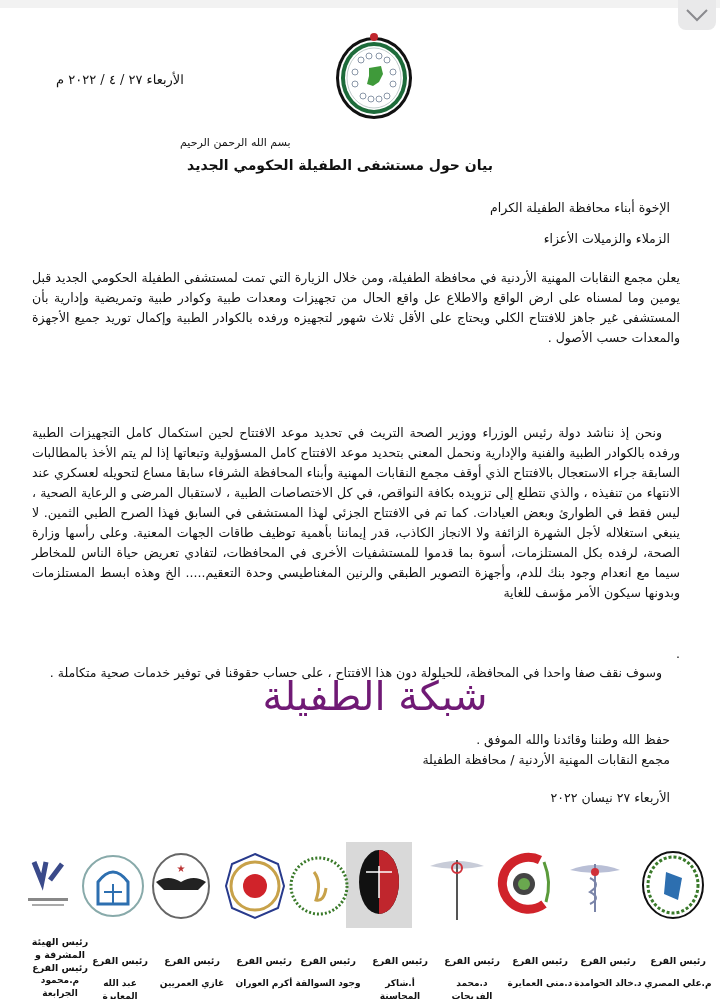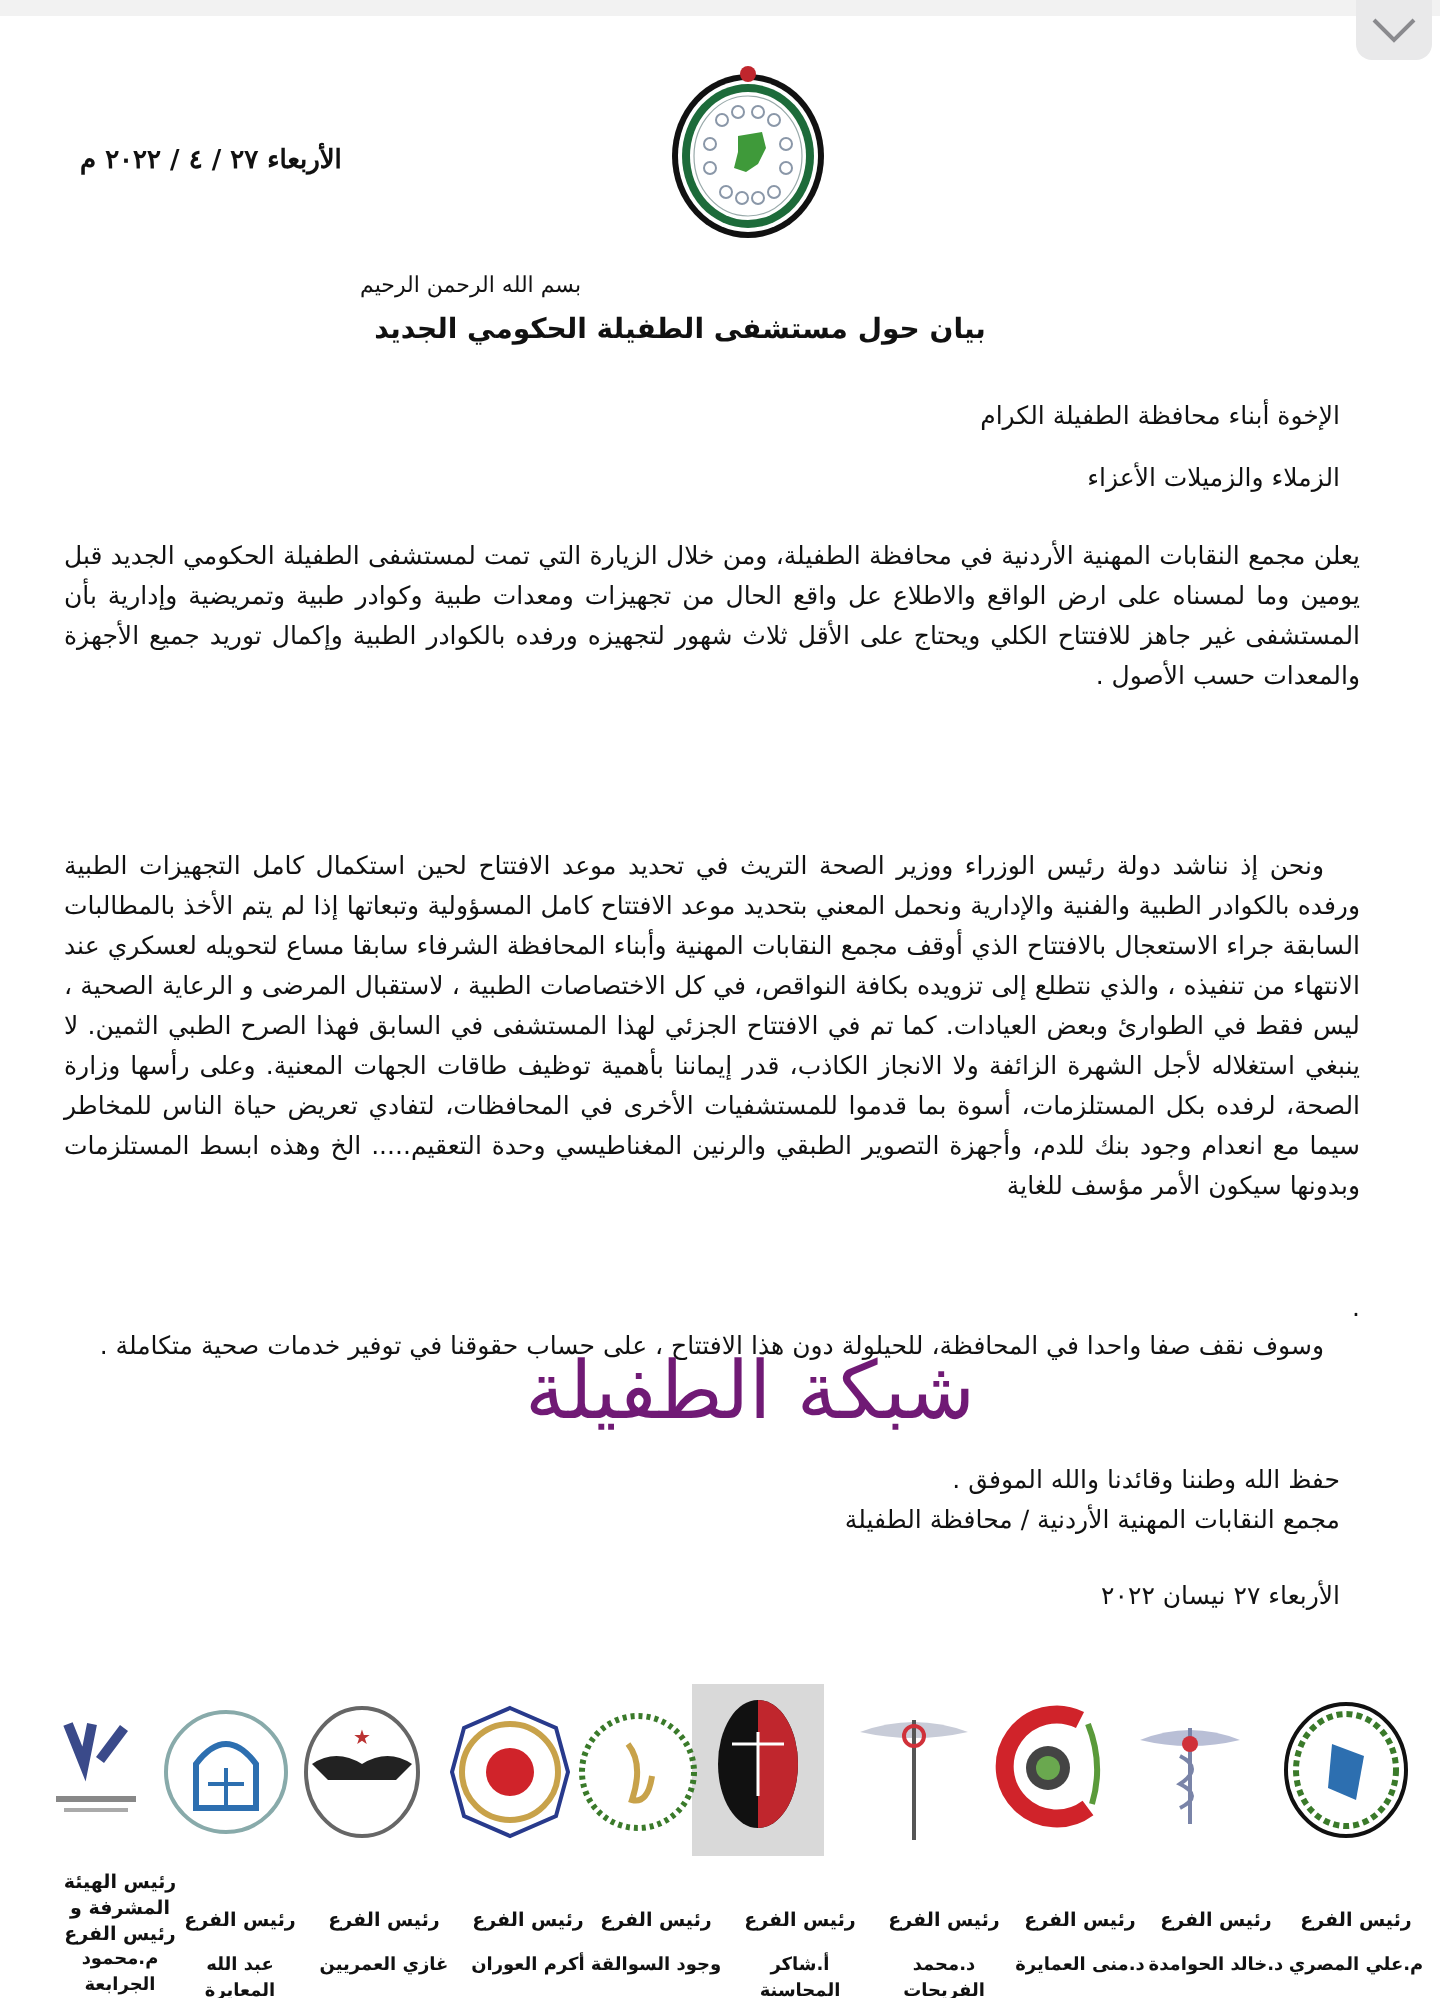--- a/index.html
+++ b/index.html
@@ -13,22 +13,22 @@
     background: #f2f2f2;
   }
   .collapse-btn {
     position: absolute; right: 4px; top: 0; width: 38px; height: 30px;
     background: #e9e9ea; border-radius: 0 0 8px 8px;
     display: flex; align-items: center; justify-content: center; cursor: pointer;
   }
   .doc { position: absolute; inset: 0; direction: rtl; }
   .emblem { position: absolute; left: 333px; top: 28px; width: 82px; height: 92px; }
   .date-top {
-    position: absolute; left: 40px; top: 72px; width: 160px; text-align: left;
-    font-family: "DejaVu Serif", "Liberation Serif", serif; font-size: 13px; font-weight: bold;
+    position: absolute; left: 40px; top: 72px; width: 160px; text-align: center;
+    font-family: "DejaVu Serif", "Liberation Serif", serif; font-size: 13px;
   }
   .basmala { position: absolute; left: 180px; top: 136px; width: 250px; text-align: left; font-size: 11px; }
   .title { position: absolute; left: 180px; top: 157px; width: 320px; text-align: center; font-size: 14px; font-weight: bold; }
   .greet { position: absolute; right: 50px; font-size: 12.5px; }
   .para {
     position: absolute; left: 28px; right: 36px; font-size: 12.5px; line-height: 20px;
     text-align: justify; text-align-last: right; margin: 4px;
   }
   .watermark {
     position: absolute; left: 230px; top: 676px; width: 290px; text-align: center;

